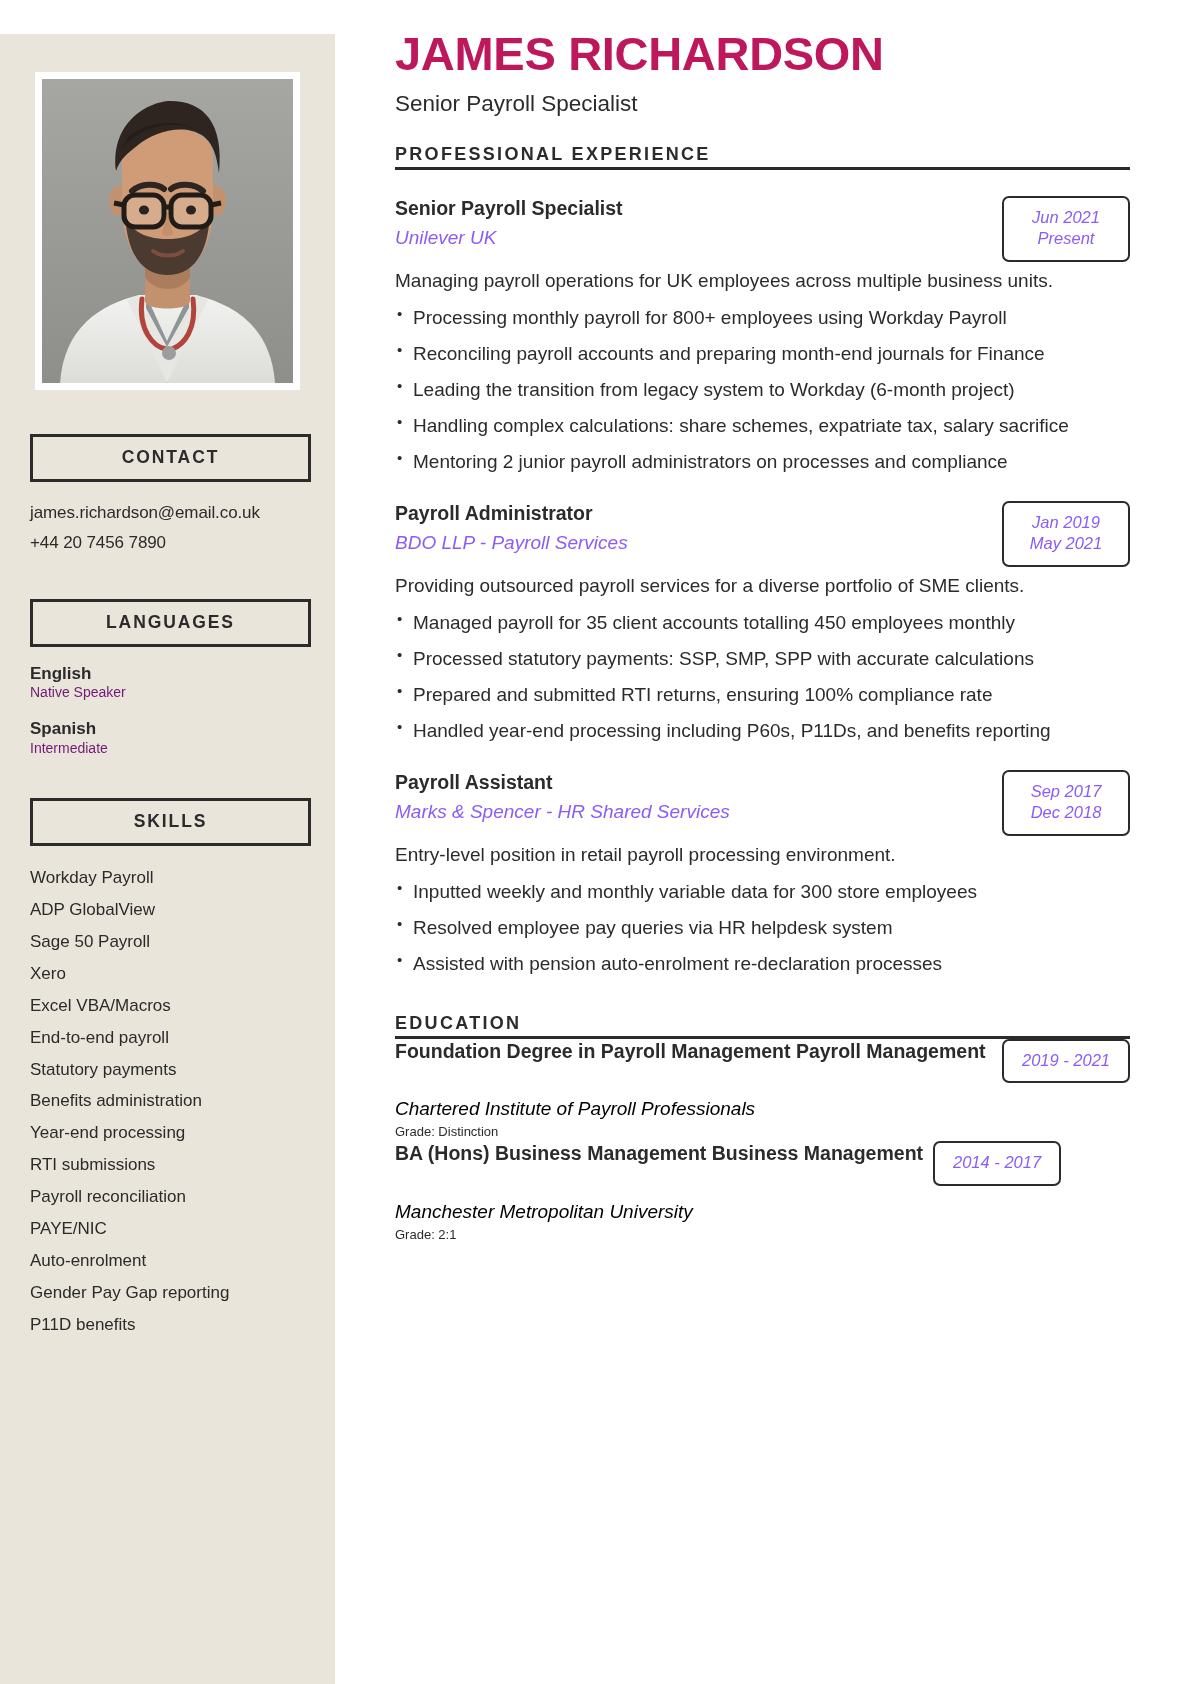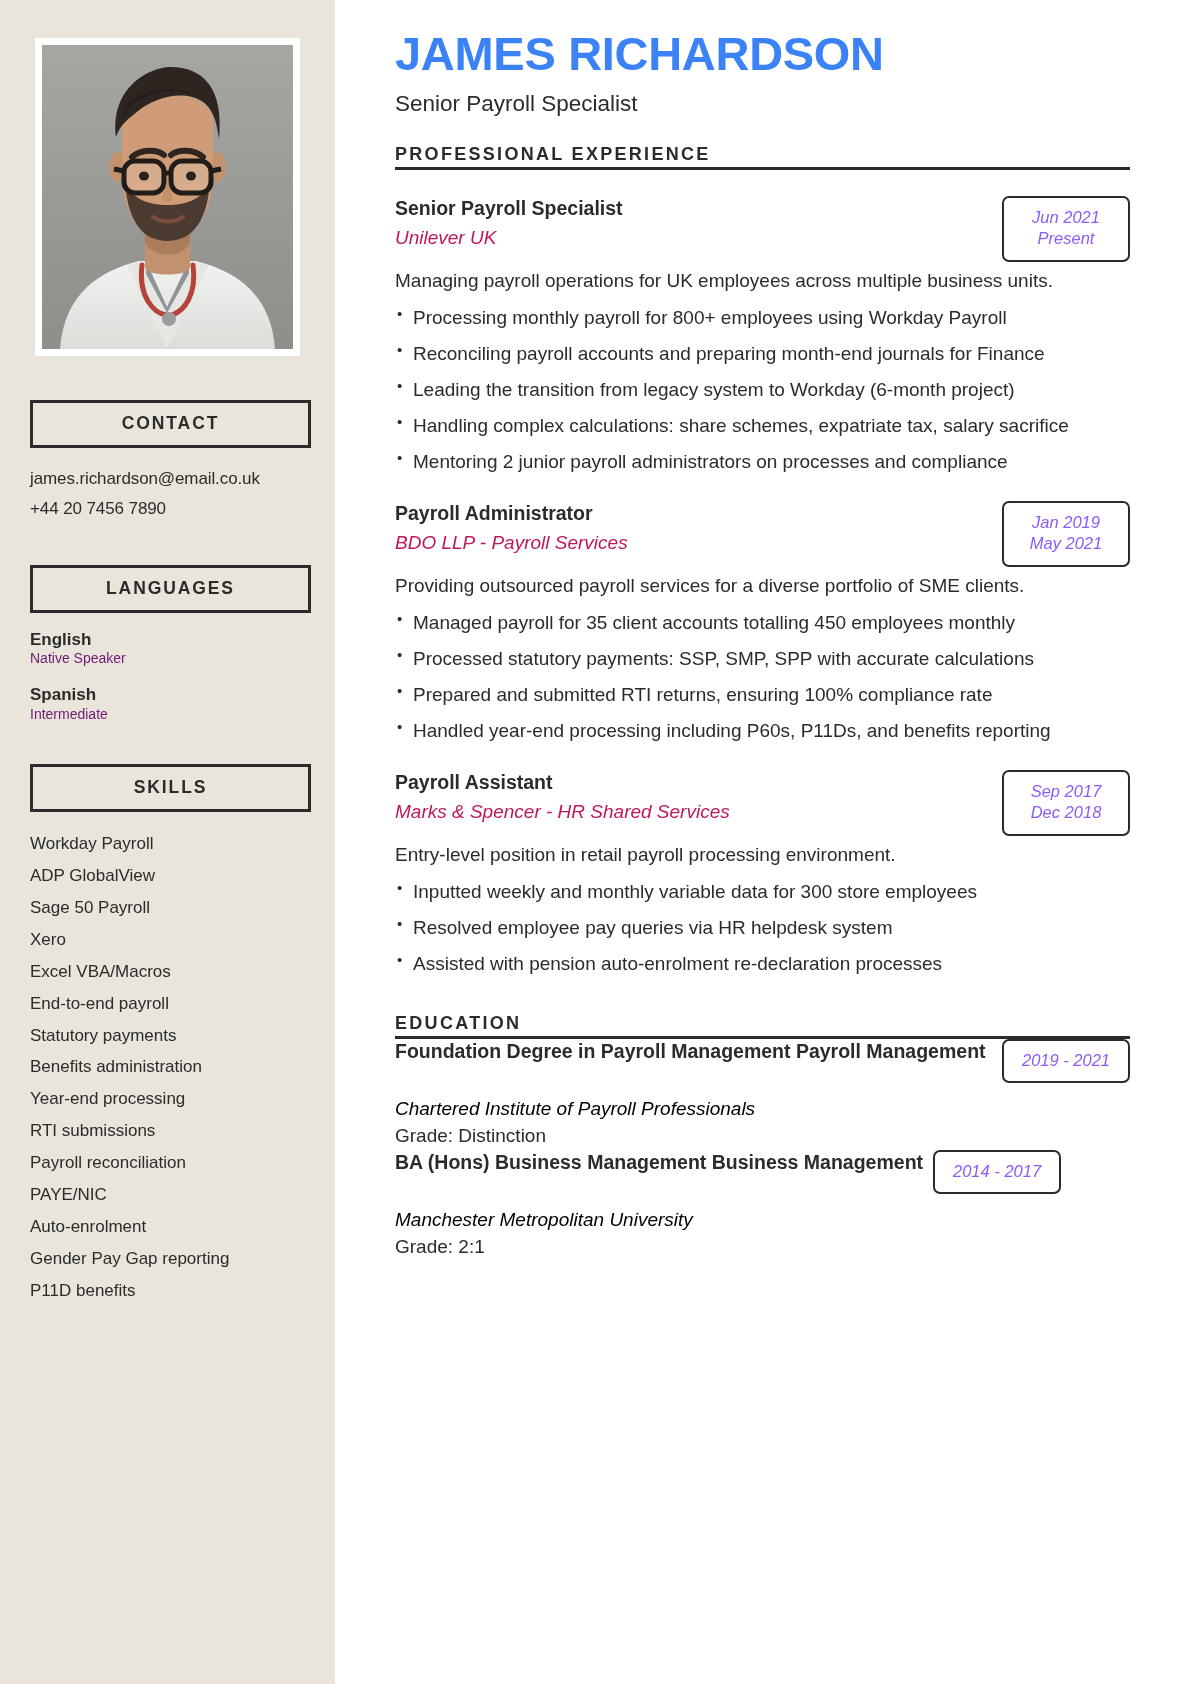--- a/index.html
+++ b/index.html
@@ -10,20 +10,21 @@
     color:#2b2b2b;
     -webkit-font-smoothing:antialiased;
   }
   .page { position:relative; width:1190px; height:1684px; display:flex; background:#fff; overflow:hidden; }
 
   
   .sidebar {
     width:335px; flex:0 0 335px;
     background:#e9e5db;
     padding:38px 24px 30px 30px;
+    margin-top:34px;
   }
   .photo-frame {
     width:265px; height:318px;
     border:7px solid #ffffff;
     background:#9a9a98;
     overflow:hidden;
     position:relative;
     margin:0 auto 0 5px;
   }
   .photo-canvas { position:absolute; inset:0; }
@@ -45,36 +46,36 @@
   .lang-name { font-size:17px; font-weight:bold; line-height:1.28; color:#2b2b2b; }
   .lang-level { font-size:14px; line-height:1.28; color:#701a75; }
 
   .skill-item { font-size:17px; line-height:1.88; color:#2b2b2b; }
 
   
   .main { flex:1; padding:28px 60px 0 60px; min-width:0; }
 
   .cv-name {
     font-size:47px; font-weight:bold; letter-spacing:-0.3px;
-    color:#3b82f6; line-height:1.12; margin-bottom:9px;
+    color:#be185d; line-height:1.12; margin-bottom:9px;
   }
   .cv-title { font-size:22.5px; color:#2b2b2b; line-height:1.2; margin-bottom:27px; }
 
   .section-head { margin-top:4px; }
   .section-head-label {
     font-size:18px; font-weight:bold; letter-spacing:2.3px; color:#2b2b2b;
     padding-bottom:2px;
   }
   .section-rule { height:3px; background:#2b2b2b; width:100%; }
 
   .entry { margin-top:26px; position:relative; }
   .entry-head { display:flex; align-items:flex-start; gap:14px; }
   .entry-head-text { flex:1; min-width:0; }
   .entry-role { font-size:19.5px; font-weight:bold; color:#2b2b2b; line-height:1.3; }
-  .entry-org { font-size:19px; font-style:italic; color:#be185d; line-height:1.45; margin-top:3px; }
+  .entry-org { font-size:19px; font-style:italic; color:#8b5cf6; line-height:1.45; margin-top:3px; }
   .date-badge {
     flex:0 0 auto;
     border:2.5px solid #2b2b2b; border-radius:7px;
     padding:9px 14px 10px;
     text-align:center;
     font-style:italic; font-size:16.5px; line-height:1.32; color:#8b5cf6;
     min-width:128px;
     background:#fff;
     position:relative; z-index:2;
   }
@@ -87,21 +88,21 @@
     font-size:19px; line-height:1.37; color:#2b2b2b;
     padding-left:18px; position:relative; margin-bottom:10px;
   }
   .bullets li:before {
     content:"\2022"; position:absolute; left:2px; top:-1px; font-size:15px; color:#2b2b2b;
   }
 
   .edu-entry { }
   .edu-degree { font-size:19.5px; font-weight:bold; color:#2b2b2b; line-height:1.3; }
   .edu-school { font-size:19px; font-style:italic; color:#000000; line-height:1.4; margin-top:13px; }
-  .edu-grade { font-size:19px; color:#2b2b2b; line-height:1.4; }
+  .edu-grade { font-size:13px; color:#2b2b2b; line-height:1.4; }
   .edu-head { display:flex; align-items:flex-start; gap:10px; }
   .edu-head-text { flex:1; min-width:0; }
   .edu-second .edu-head-text { flex:0 1 auto; }
 
   .section-gap { height:22px; }
 </style>
 </head>
 <body>
 
 <div class="page">

